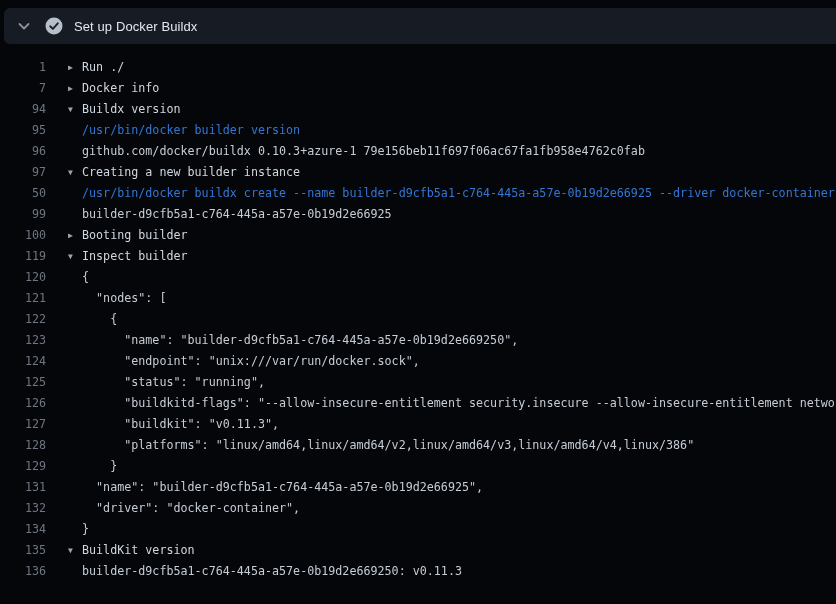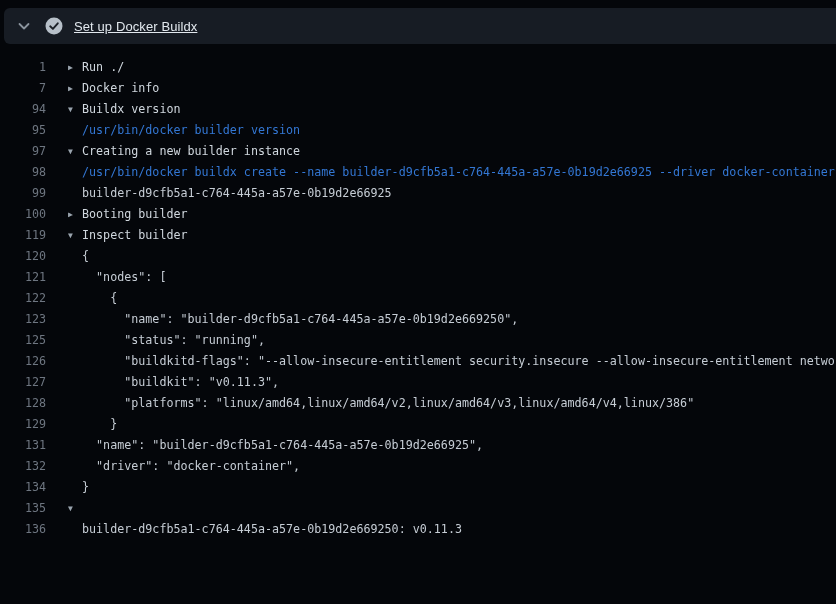--- a/index.html
+++ b/index.html
@@ -45,21 +45,20 @@
     margin-left: 13px;
     flex: 0 0 auto;
   }
   .step-title {
     margin-left: 11px;
     font-size: 13px;
     font-weight: 500;
     color: var(--title_fg, #e2e8ee);
     letter-spacing: 0.1px;
     white-space: nowrap;
-    text-decoration: underline;
   }
   
   .log {
     position: absolute;
     top: 44px;
     left: 0;
     right: 0;
     bottom: 0;
     padding-top: 13px;
     overflow: hidden;
@@ -115,34 +114,36 @@
       </svg>
     </span>
     <span class="step-title">Set up Docker Buildx</span>
   </div>
 
   <div class="log" id="log">
       <div class="row group"><span class="num">1</span><span class="marker">▶</span><span class="text">Run ./</span></div>
       <div class="row group"><span class="num">7</span><span class="marker">▶</span><span class="text">Docker info</span></div>
       <div class="row group"><span class="num">94</span><span class="marker">▼</span><span class="text">Buildx version</span></div>
       <div class="row command"><span class="num">95</span><span class="marker"></span><span class="text">/usr/bin/docker builder version</span></div>
+      <div class="row"><span class="num">96</span><span class="marker"></span><span class="text">github.com/docker/buildx 0.10.3+azure-1 79e156beb11f697f06ac67fa1fb958e4762c0fab</span></div>
       <div class="row group"><span class="num">97</span><span class="marker">▼</span><span class="text">Creating a new builder instance</span></div>
-      <div class="row command"><span class="num">98</span><span class="marker"></span><span class="text">/usr/bin/docker buildx create --name builder-d9cfb5a1-c764-445a-a57e-0b19d2e66925 --driver docker-container</span></div>
+      <div class="row command"><span class="num">50</span><span class="marker"></span><span class="text">/usr/bin/docker buildx create --name builder-d9cfb5a1-c764-445a-a57e-0b19d2e66925 --driver docker-container</span></div>
       <div class="row"><span class="num">99</span><span class="marker"></span><span class="text">builder-d9cfb5a1-c764-445a-a57e-0b19d2e66925</span></div>
       <div class="row group"><span class="num">100</span><span class="marker">▶</span><span class="text">Booting builder</span></div>
       <div class="row group"><span class="num">119</span><span class="marker">▼</span><span class="text">Inspect builder</span></div>
       <div class="row"><span class="num">120</span><span class="marker"></span><span class="text">{</span></div>
       <div class="row"><span class="num">121</span><span class="marker"></span><span class="text">  "nodes": [</span></div>
       <div class="row"><span class="num">122</span><span class="marker"></span><span class="text">    {</span></div>
       <div class="row"><span class="num">123</span><span class="marker"></span><span class="text">      "name": "builder-d9cfb5a1-c764-445a-a57e-0b19d2e669250",</span></div>
+      <div class="row"><span class="num">124</span><span class="marker"></span><span class="text">      "endpoint": "unix:///var/run/docker.sock",</span></div>
       <div class="row"><span class="num">125</span><span class="marker"></span><span class="text">      "status": "running",</span></div>
       <div class="row"><span class="num">126</span><span class="marker"></span><span class="text">      "buildkitd-flags": "--allow-insecure-entitlement security.insecure --allow-insecure-entitlement network.host",</span></div>
       <div class="row"><span class="num">127</span><span class="marker"></span><span class="text">      "buildkit": "v0.11.3",</span></div>
       <div class="row"><span class="num">128</span><span class="marker"></span><span class="text">      "platforms": "linux/amd64,linux/amd64/v2,linux/amd64/v3,linux/amd64/v4,linux/386"</span></div>
       <div class="row"><span class="num">129</span><span class="marker"></span><span class="text">    }</span></div>
       <div class="row"><span class="num">131</span><span class="marker"></span><span class="text">  "name": "builder-d9cfb5a1-c764-445a-a57e-0b19d2e66925",</span></div>
       <div class="row"><span class="num">132</span><span class="marker"></span><span class="text">  "driver": "docker-container",</span></div>
       <div class="row"><span class="num">134</span><span class="marker"></span><span class="text">}</span></div>
-      <div class="row group"><span class="num">135</span><span class="marker">▼</span></div>
+      <div class="row group"><span class="num">135</span><span class="marker">▼</span><span class="text">BuildKit version</span></div>
       <div class="row"><span class="num">136</span><span class="marker"></span><span class="text">builder-d9cfb5a1-c764-445a-a57e-0b19d2e669250: v0.11.3</span></div>
     </div>
 
 </div>
 
 </body></html>

